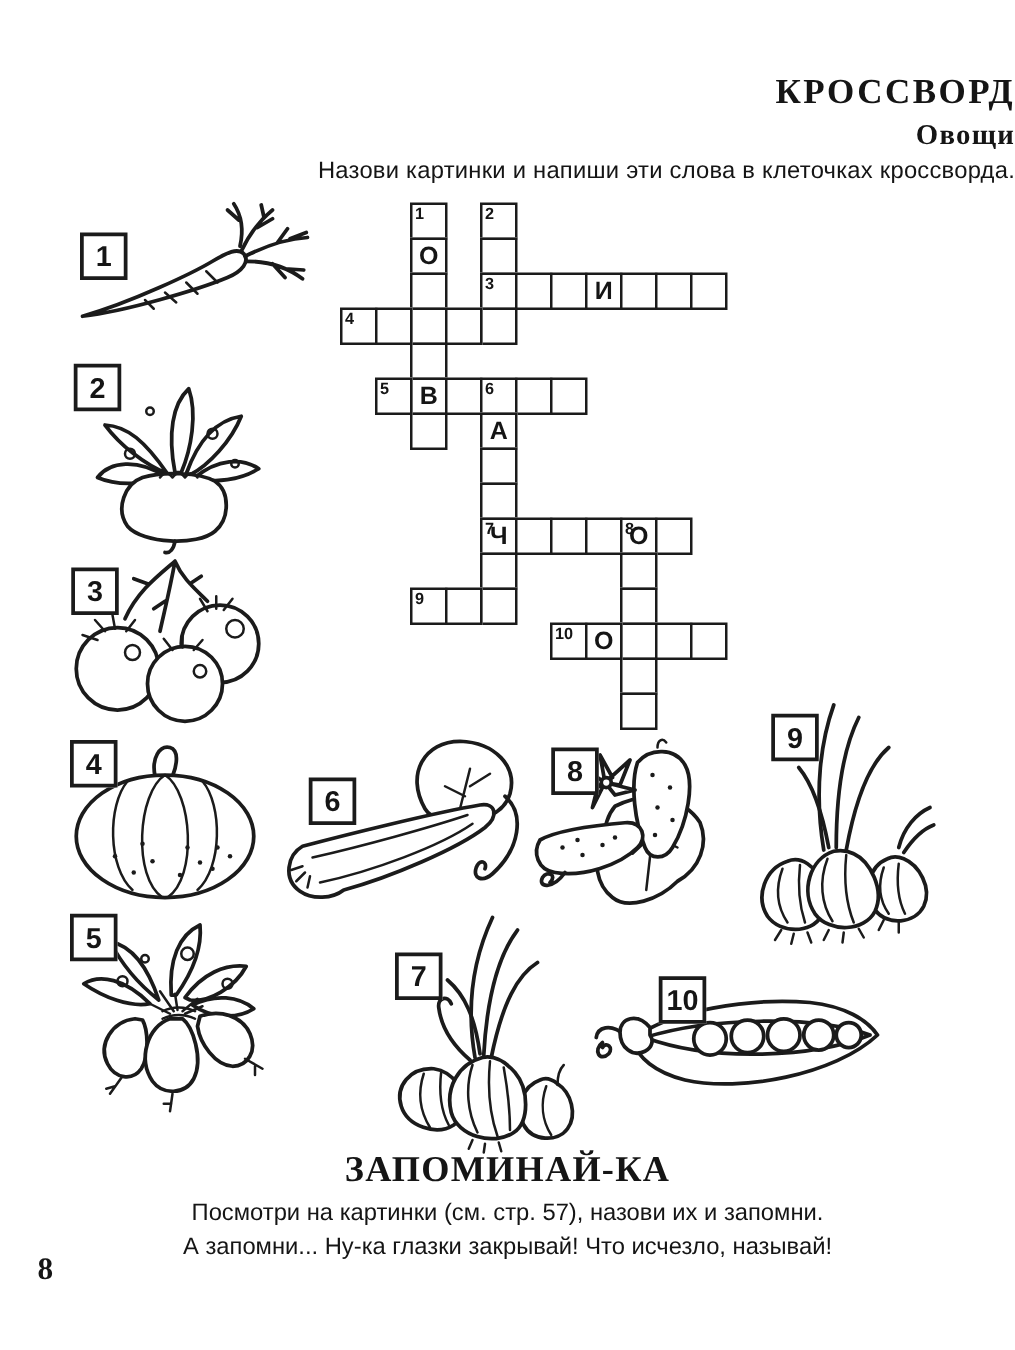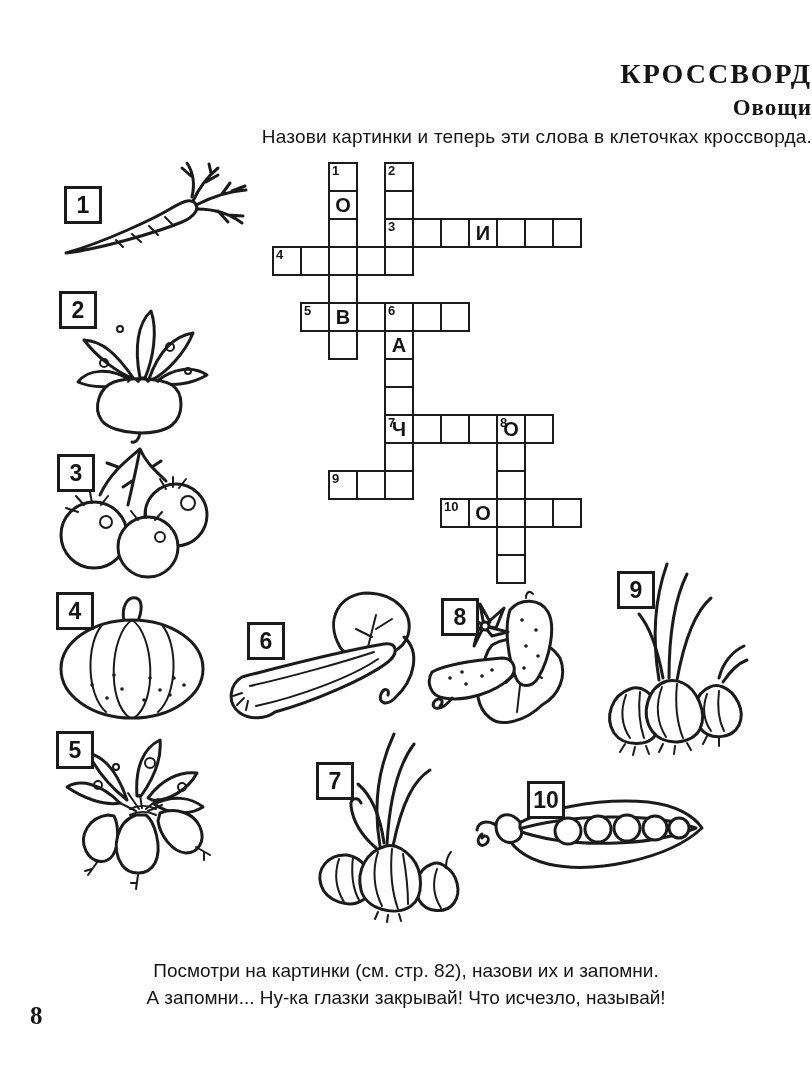--- a/index.html
+++ b/index.html
@@ -64,21 +64,21 @@
   .pagenum { position:absolute; left:30px; top:1002px;
              font:bold 25px "Liberation Serif", serif; }
 </style>
 </head>
 <body>
 
 <div class="page">
 
   <div class="hdr title">КРОССВОРД</div>
   <div class="hdr subtitle">Овощи</div>
-  <div class="hdr instr">Назови картинки и теперь эти слова  в клеточках кроссворда.</div>
+  <div class="hdr instr">Назови картинки и напиши эти слова  в клеточках кроссворда.</div>
 
   <div id="crossword">
       <div class="cell" style="left: 56px; top: 0px; border-color: rgb(27, 27, 27);">
         <span class="cnum">1</span>
       </div>
       <div class="cell" style="left: 56px; top: 28px; border-color: rgb(27, 27, 27);">
         <span class="clet">О</span>
       </div>
       <div class="cell" style="left: 56px; top: 56px; border-color: rgb(27, 27, 27);"></div>
       <div class="cell" style="left: 56px; top: 84px; border-color: rgb(27, 27, 27);"></div>
@@ -346,17 +346,18 @@
       <circle class="fillw" cx="155" cy="56" r="13"></circle>
       <circle class="fillw" cx="183" cy="56" r="12"></circle>
       <circle class="fillw" cx="207" cy="56" r="10"></circle>
       <path class="fillw" d="M48,50 C38,38 24,42 24,54 C24,66 34,74 44,69 C50,66 51,60 48,56 Z"></path>
     </svg>
     <div class="numbox">
         <span>10</span>
       </div>
   </figure>
 
-  <div class="memo-line1">Посмотри на картинки (см. стр. 82), назови их и запомни.</div>
+  <div class="memo-title">ЗАПОМИНАЙ-КА</div>
+  <div class="memo-line1">Посмотри на картинки (см. стр. 57), назови их и запомни.</div>
   <div class="memo-line2">А запомни... Ну-ка глазки закрывай! Что исчезло, называй!</div>
   <div class="pagenum">8</div>
 
 </div>
 
 </body></html>

